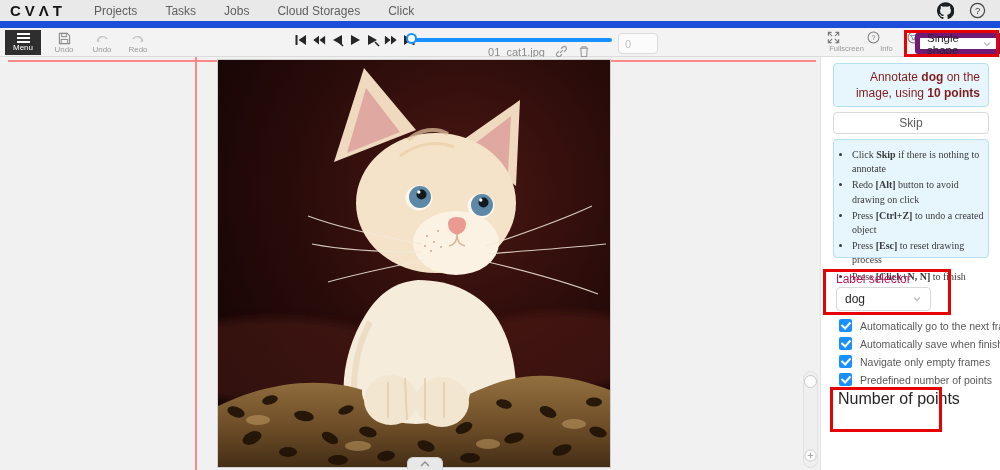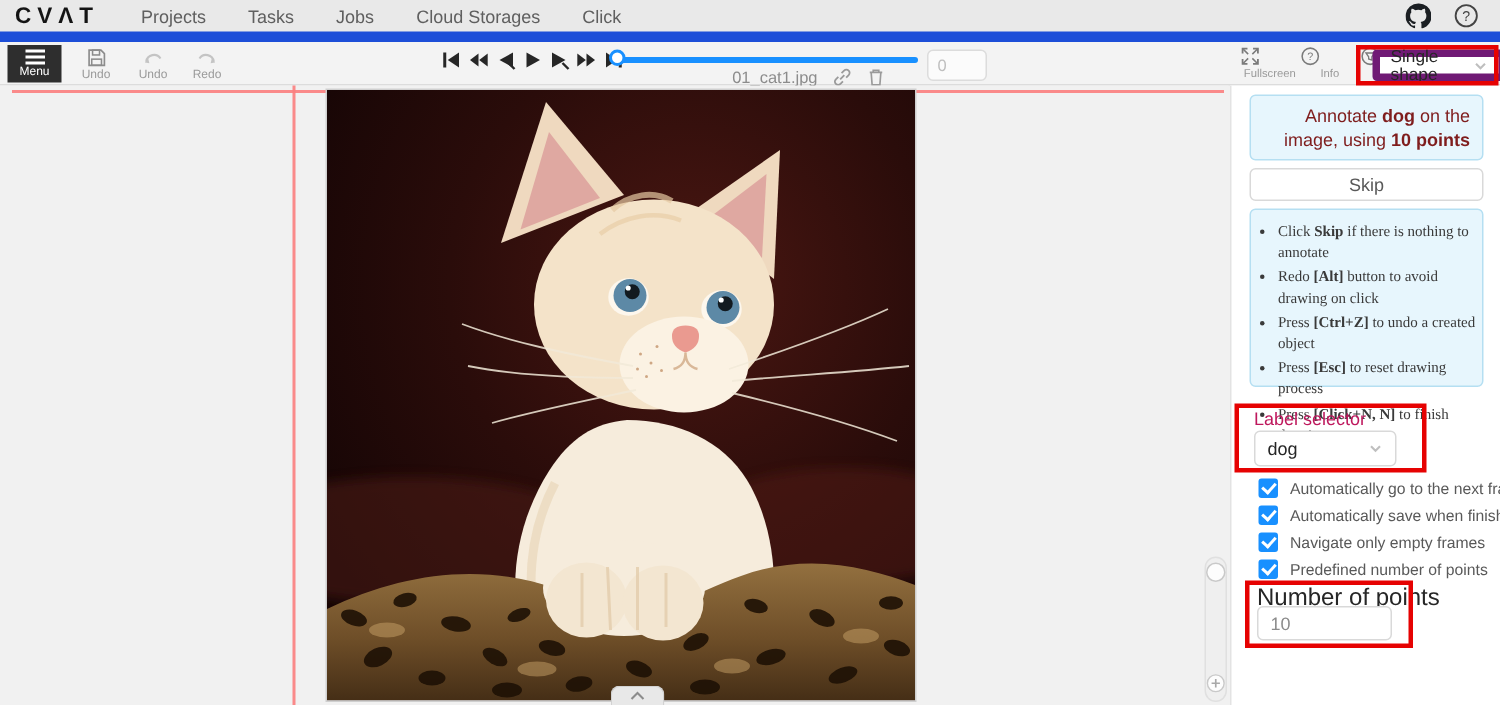--- a/index.html
+++ b/index.html
@@ -401,18 +401,17 @@
   <div class="cb-row" style="top:298px">
     <span class="checkbox"></span>
     <span class="cb-label">Navigate only empty frames</span>
   </div>
   <div class="cb-row" style="top:316px">
     <span class="checkbox"></span>
     <span class="cb-label">Predefined number of points</span>
   </div>
 
   <div id="points-title">Number of points</div>
-  <input id="points-input" value="10" style="">
 </div>
 
 <div class="red-box" id="hl-mode"></div>
 <div class="red-box" id="hl-label"></div>
 <div class="red-box" id="hl-points"></div>
 
 </body></html>

